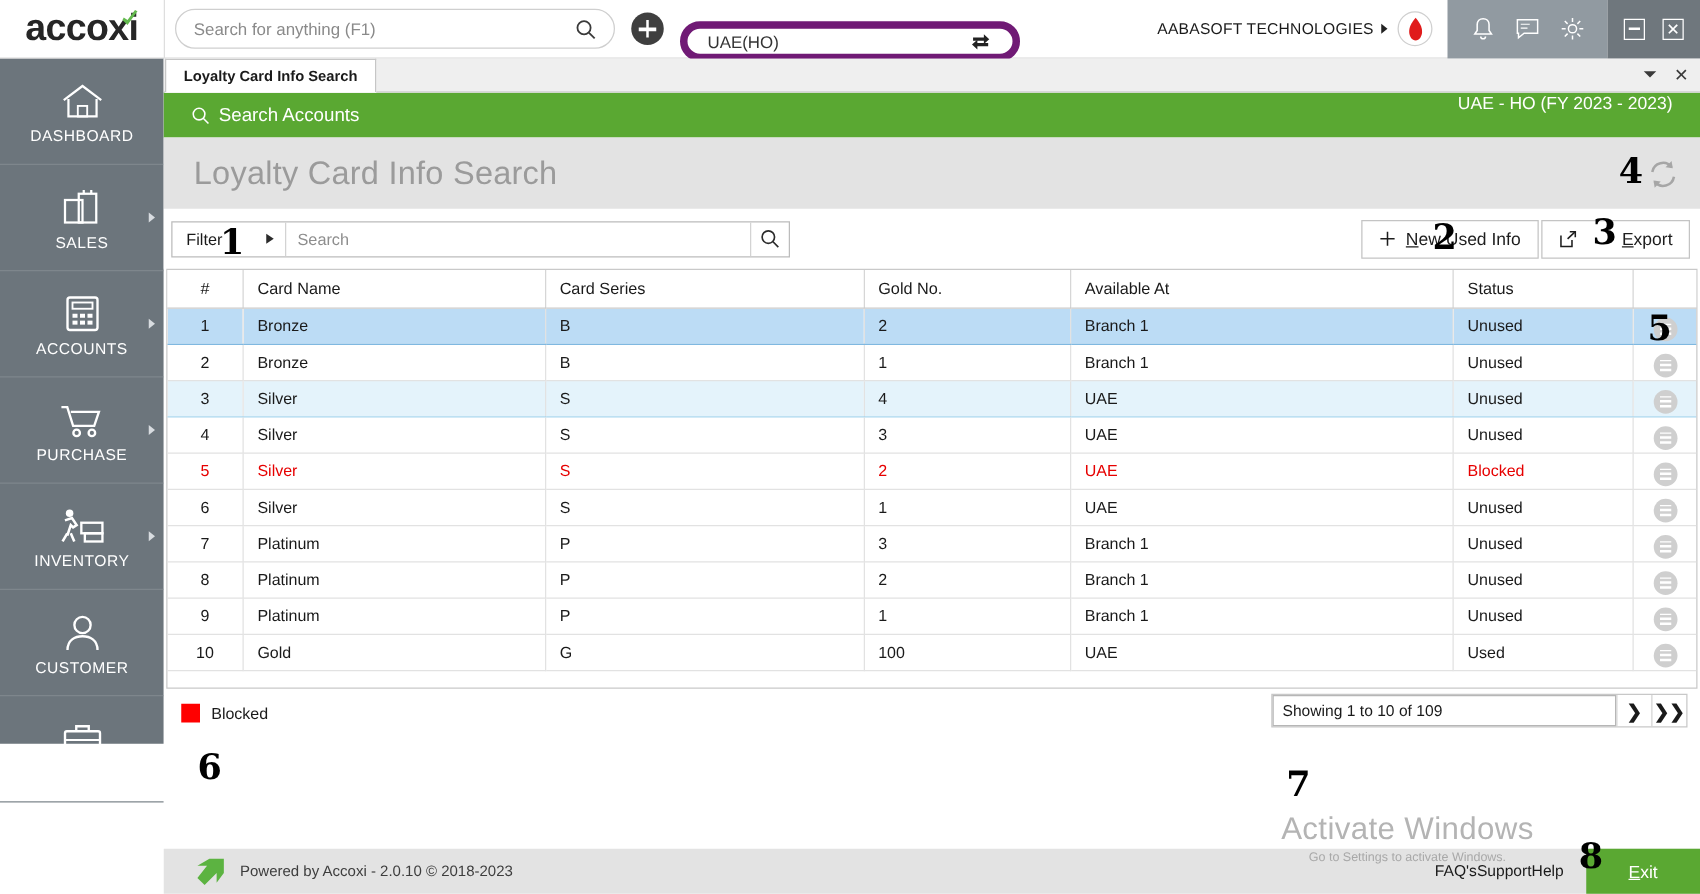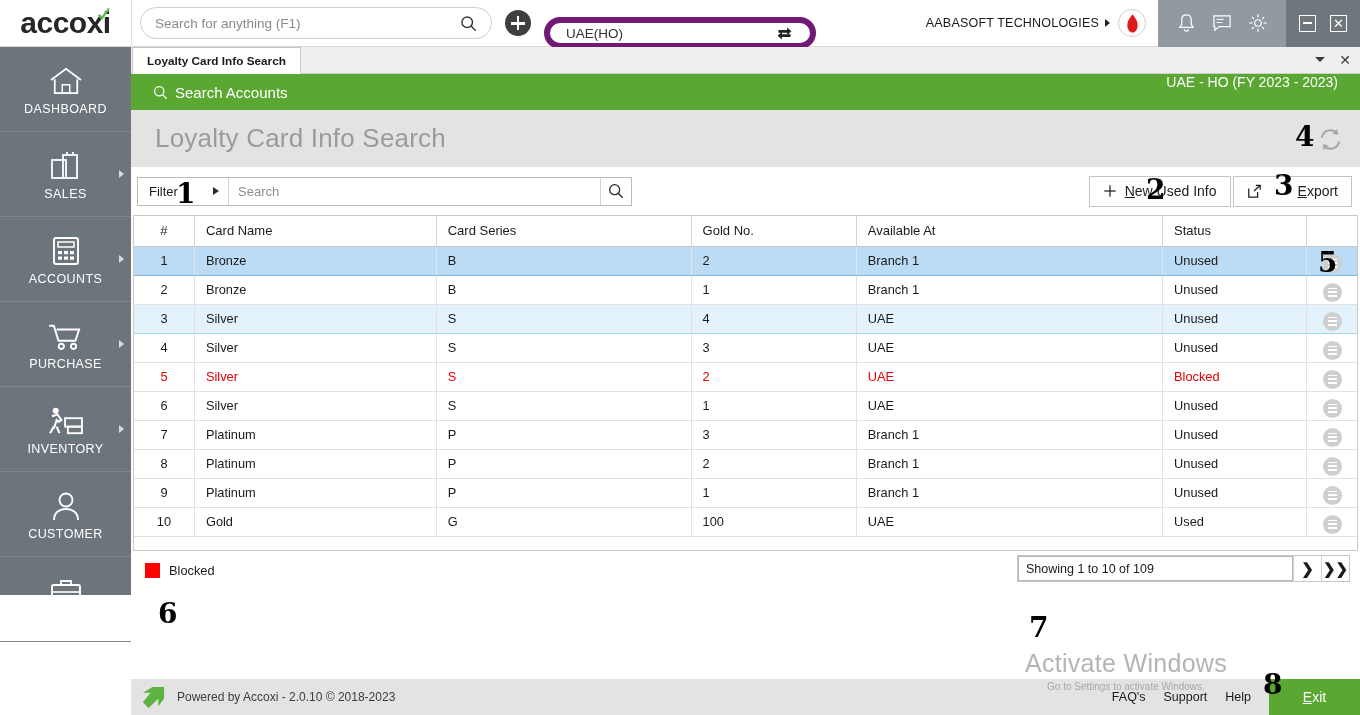--- a/index.html
+++ b/index.html
@@ -250,29 +250,29 @@
   }
   .pg-btn {
     width: 28px; height: 100%; display: flex; align-items: center;
     justify-content: center; font-size: 15px; font-weight: bold;
     color: #1a1a1a; cursor: pointer; border-left: 1px solid #d3d3d3;
   }
 
   
   .footer {
     position: absolute; left: 0; bottom: 0; width: 1229px; height: 36px;
-    background: #e3e3e3; display: flex; align-items: center; padding-left: 9px;
+    background: #e3e3e3; display: flex; align-items: center; padding-left: 24px;
   }
   .footer-logo {
     width: 26px; height: 26px; display: flex; align-items: center;
     justify-content: center;
   }
   .footer-text { font-size: 12px; color: #3d3d3d; margin-left: 11px; }
   .footer-links {
-    margin-left: auto; display: flex; align-items: flex-start; gap: 18px;
+    margin-left: auto; display: flex; align-items: flex-start; 
     font-size: 12.5px; color: #1a1a1a; margin-right: 18px;
   }
   .footer-links span { cursor: pointer; }
   .exit-btn {
     width: 91px; height: 36px; background: #5aa832; color: #fff;
     display: flex; align-items: center; justify-content: center;
     font-size: 14px; cursor: pointer;
   }
   .exit-btn u { text-decoration: underline; }
 

